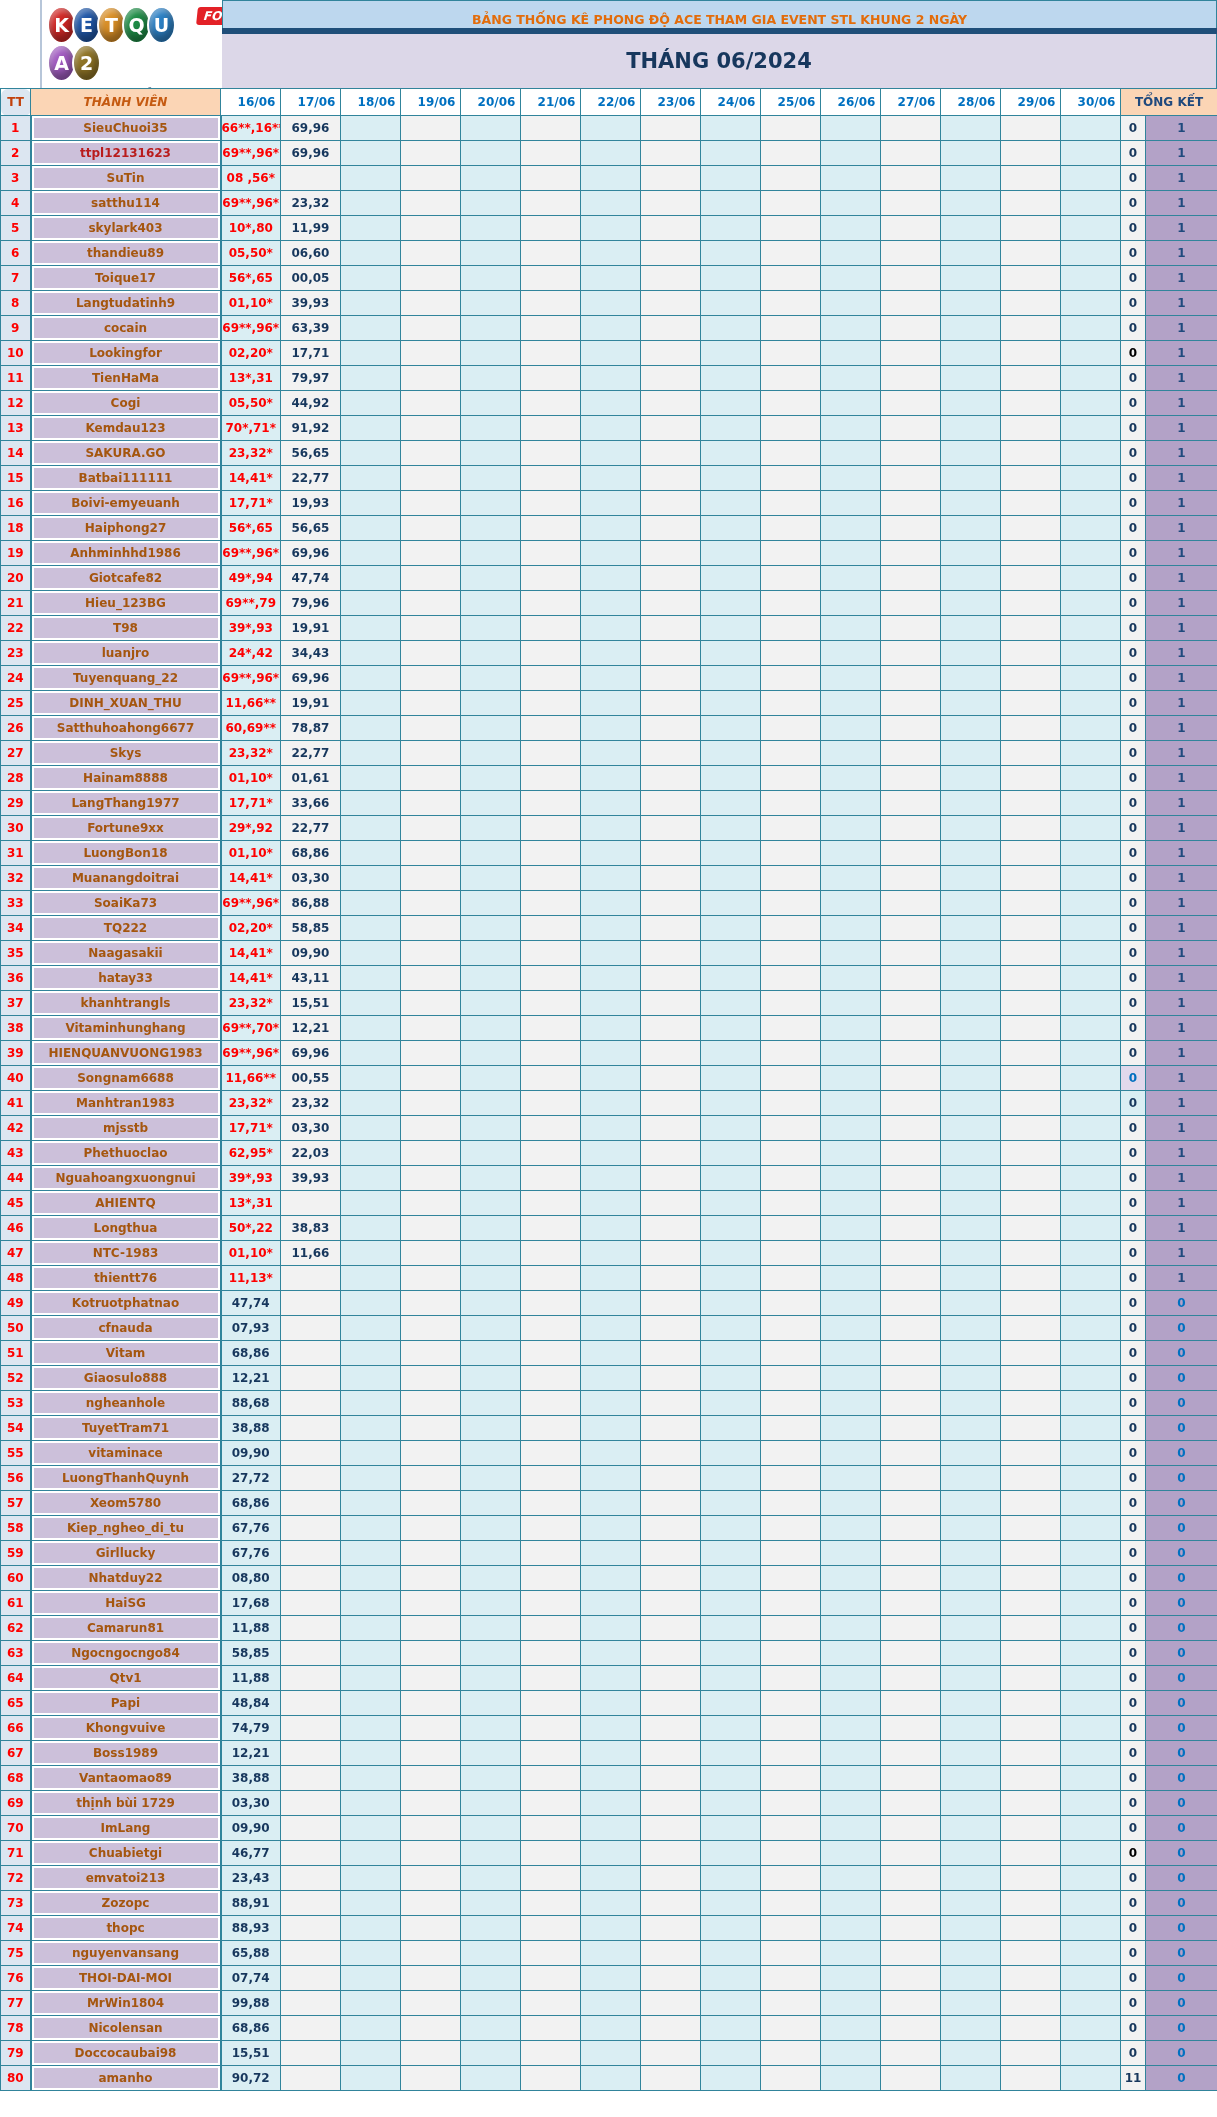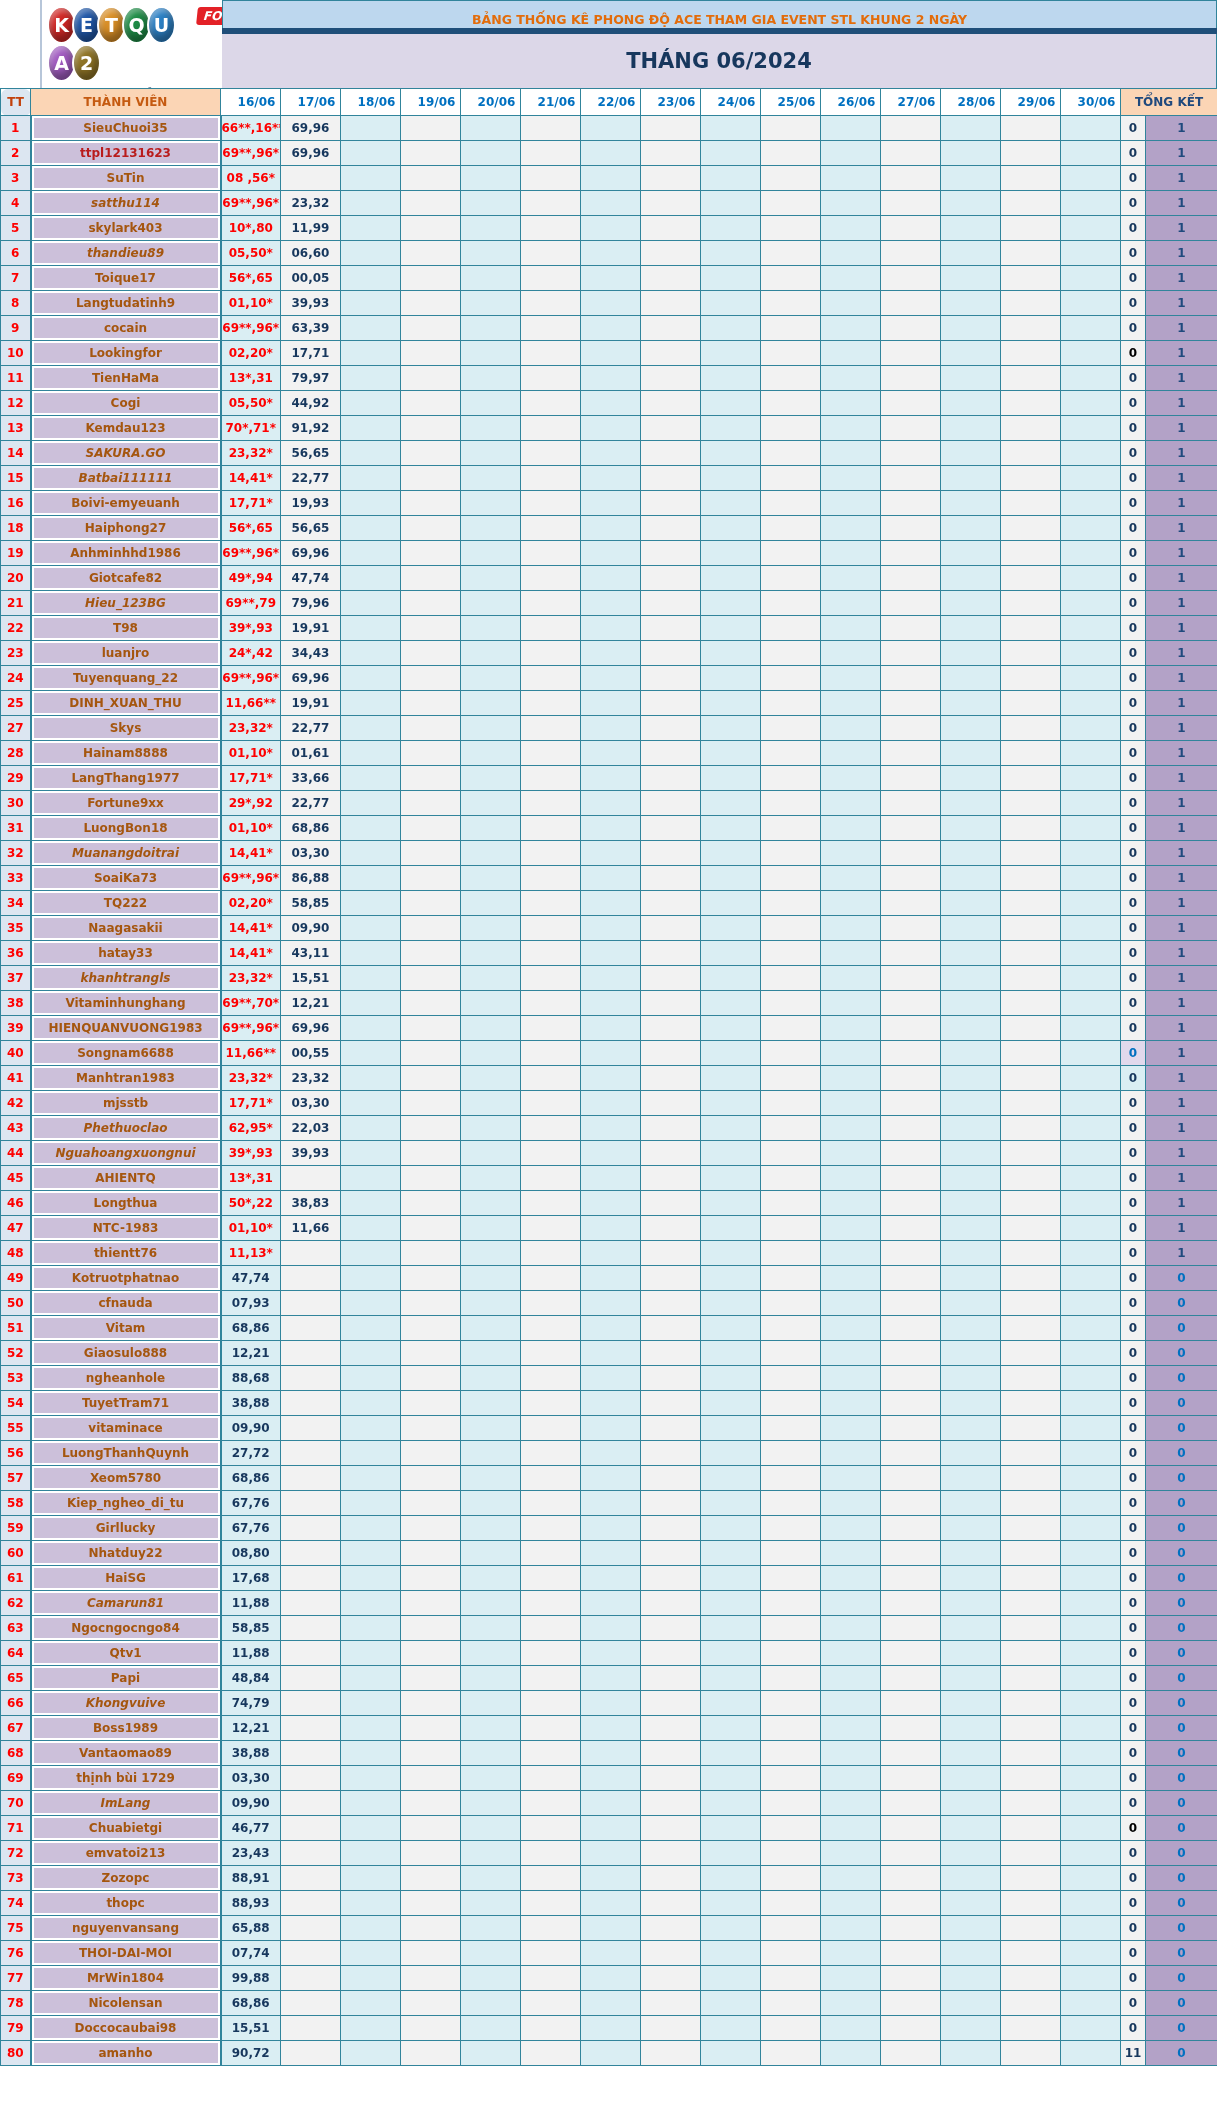--- a/index.html
+++ b/index.html
@@ -29,27 +29,27 @@
              background:var(--month_bg);color:var(--month_text);font-weight:bold;font-size:21px;
              display:flex;align-items:center;justify-content:center;border-right:1px solid var(--border);}
 
   
   table.grid{position:absolute;left:0;top:88px;width:1217px;border-collapse:collapse;table-layout:fixed;}
   .grid th,.grid td{border:1px solid var(--border);height:25px;padding:0;text-align:center;
           font-weight:bold;font-size:12px;overflow:hidden;white-space:nowrap;box-sizing:border-box;}
   .grid thead th{height:27px;}
   th.date{background:#fff;color:var(--header_date_text);padding-left:12px;}
   .h-tt{background:var(--tt_bg);color:#c2410c;border-radius:7px;}
-  .h-member{background:var(--peach);color:#c55a11;font-size:12.5px;}
+  .h-member{background:var(--peach);color:#c55a11;font-size:12.5px;font-style:italic;}
   .h-total{background:var(--peach);color:#1f497d;}
   td.tt{background:var(--tt_bg);color:var(--red_val);}
   td.member{background:var(--member_bg);color:var(--member_text);
             border-left:2px solid var(--border);border-right:2px solid var(--border);
             box-shadow:inset 0 0 0 2px #fff;}
-  td.member.it{font-style:italic;}
+  td.member.it{}
   td.member.blk{color:#b91c1c;}
   td.d16{background:var(--cyan_col);}
   td.d17{background:var(--gray_col);}
   td.red{color:var(--red_val);}
   td.navy{color:var(--navy_val);}
   td.even{background:var(--cyan_col);}
   td.odd{background:var(--gray_col);}
   td.zero{background:var(--gray_col);color:var(--navy_val);}
   td.zero.zb{color:#000;}
   td.zero.zl{background:var(--zero_lavender);color:#0070c0;}
@@ -618,20 +618,41 @@
           <td class="odd"></td>
           <td class="even"></td>
           <td class="odd"></td>
           <td class="even"></td>
           <td class="odd"></td>
           <td class="even"></td>
           <td class="zero">0</td>
           <td class="total t1">1</td>
         </tr>
         <tr>
+          <td class="tt">26</td>
+          <td class="member">Satthuhoahong6677</td>
+          <td class="d16 red">60,69**</td>
+          <td class="d17 navy">78,87</td>
+          <td class="even"></td>
+          <td class="odd"></td>
+          <td class="even"></td>
+          <td class="odd"></td>
+          <td class="even"></td>
+          <td class="odd"></td>
+          <td class="even"></td>
+          <td class="odd"></td>
+          <td class="even"></td>
+          <td class="odd"></td>
+          <td class="even"></td>
+          <td class="odd"></td>
+          <td class="even"></td>
+          <td class="zero">0</td>
+          <td class="total t1">1</td>
+        </tr>
+        <tr>
           <td class="tt">27</td>
           <td class="member">Skys</td>
           <td class="d16 red">23,32*</td>
           <td class="d17 navy">22,77</td>
           <td class="even"></td>
           <td class="odd"></td>
           <td class="even"></td>
           <td class="odd"></td>
           <td class="even"></td>
           <td class="odd"></td>

